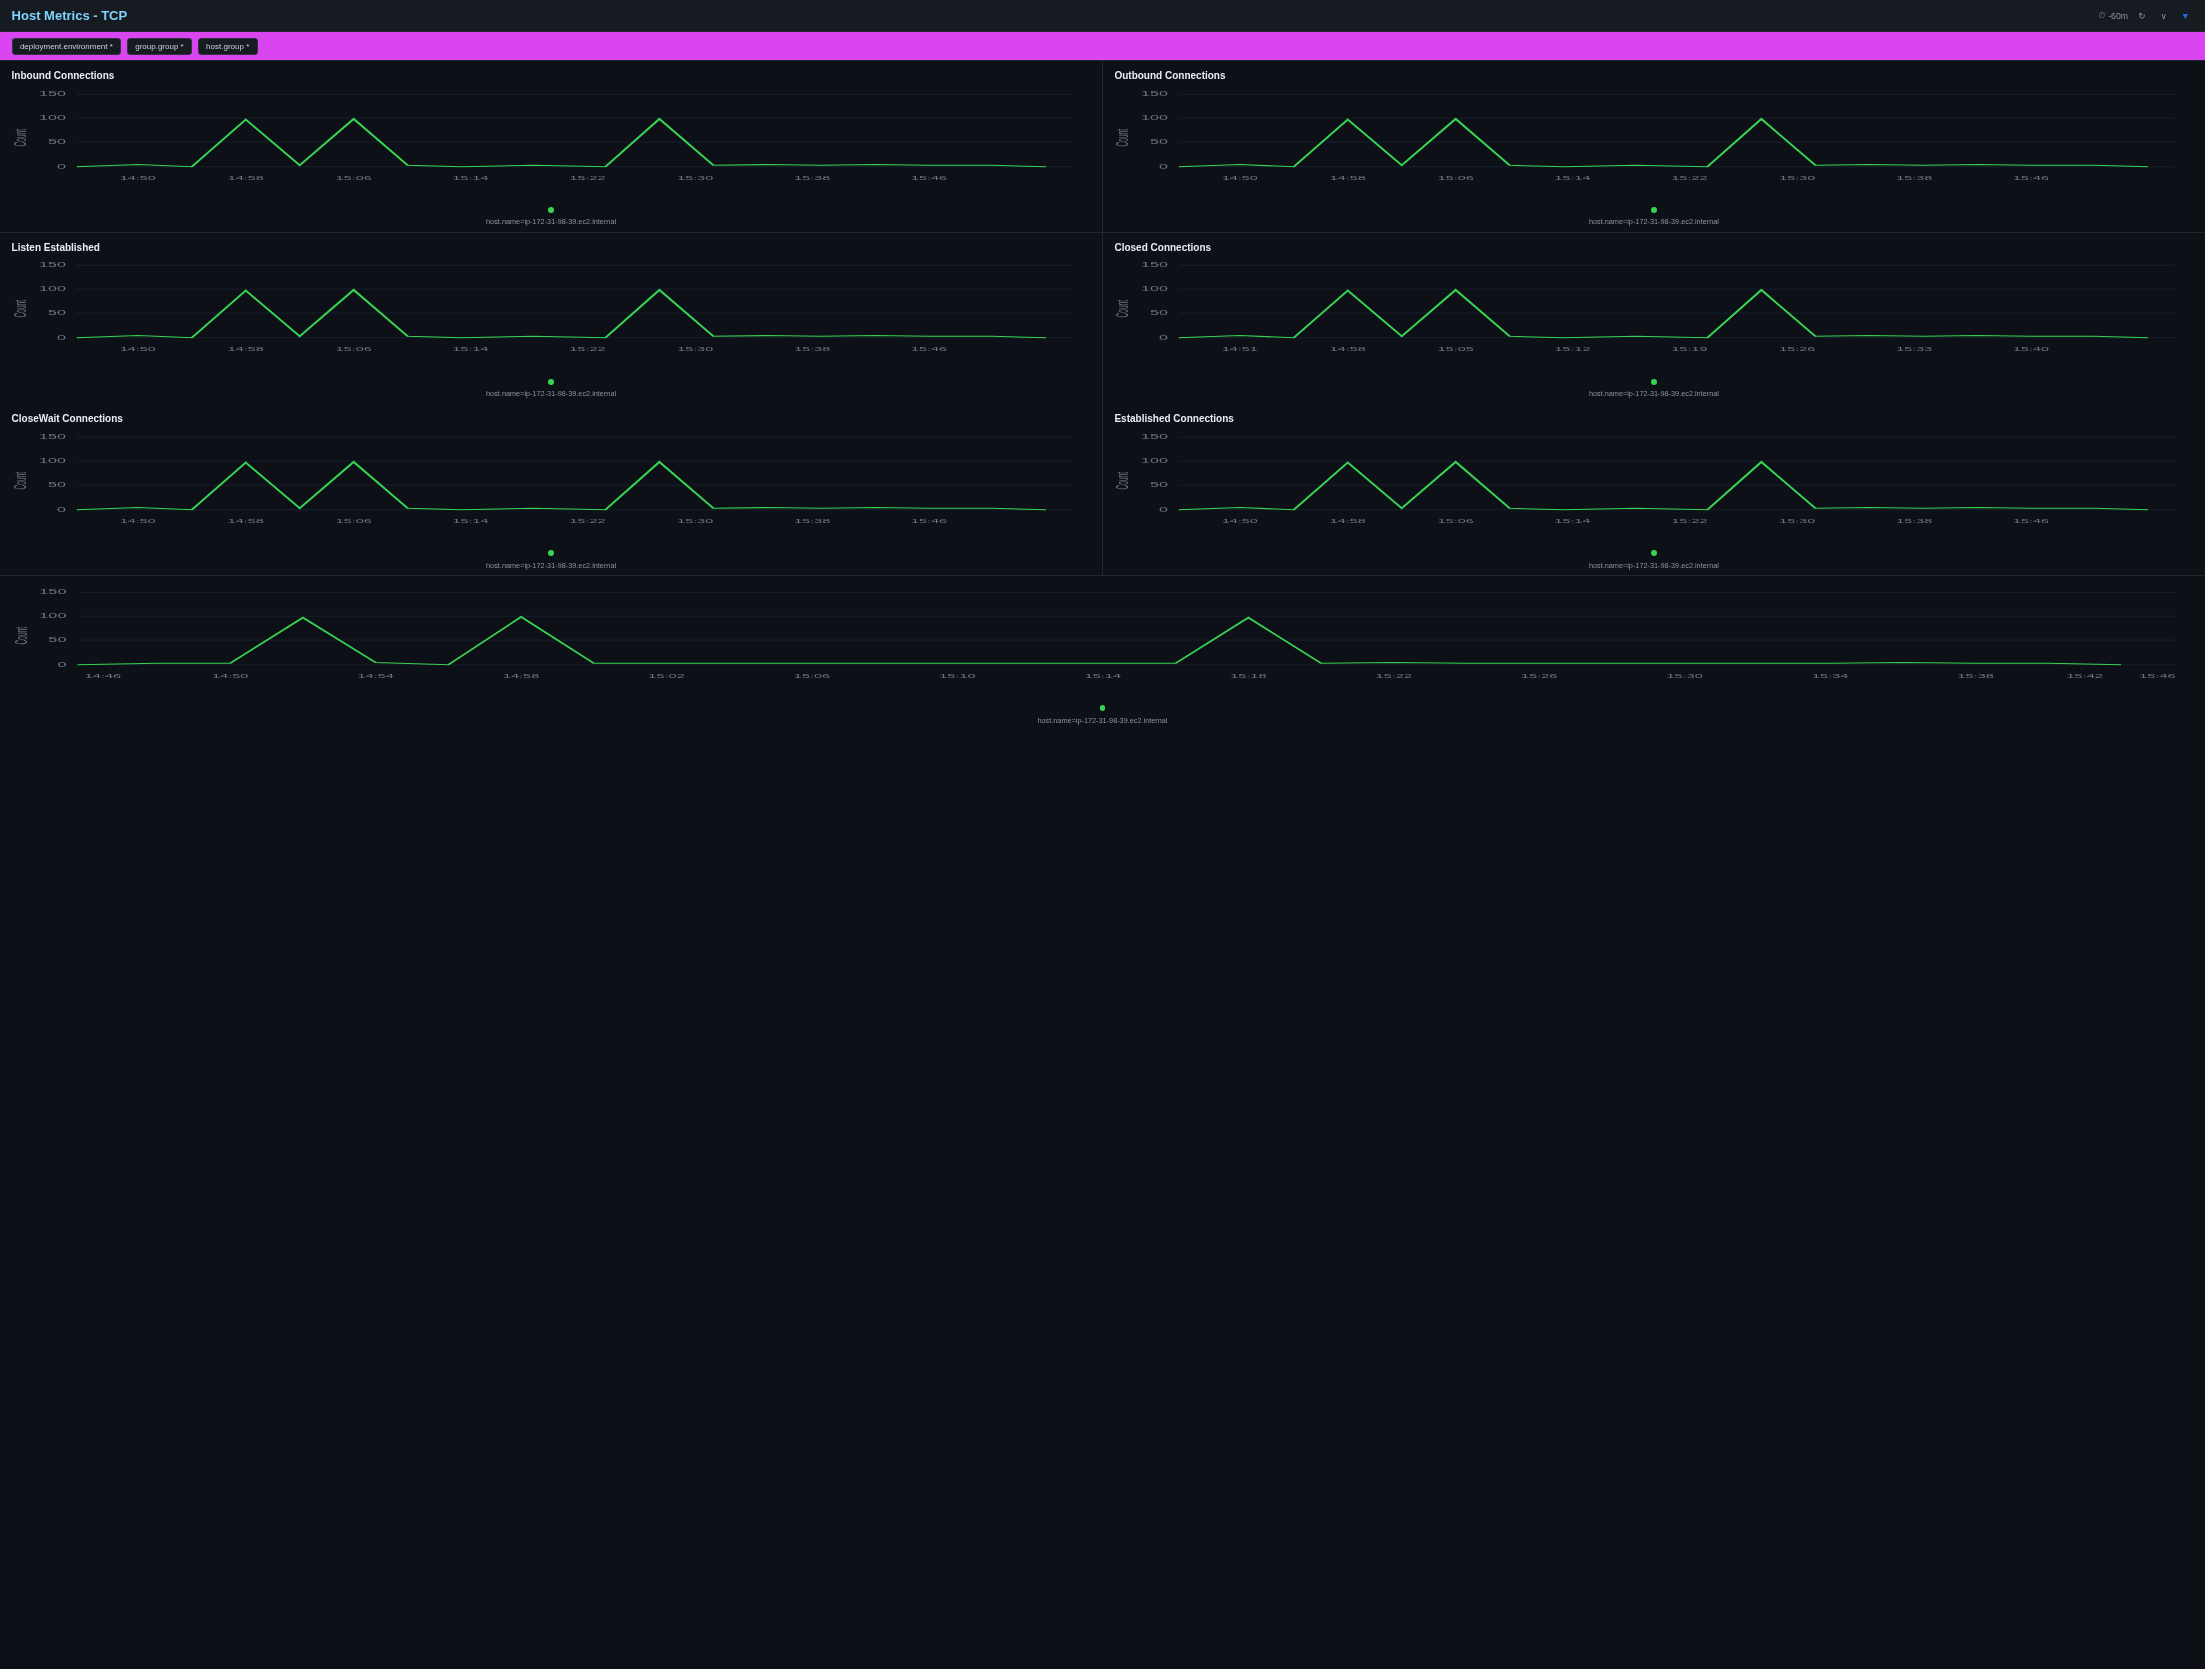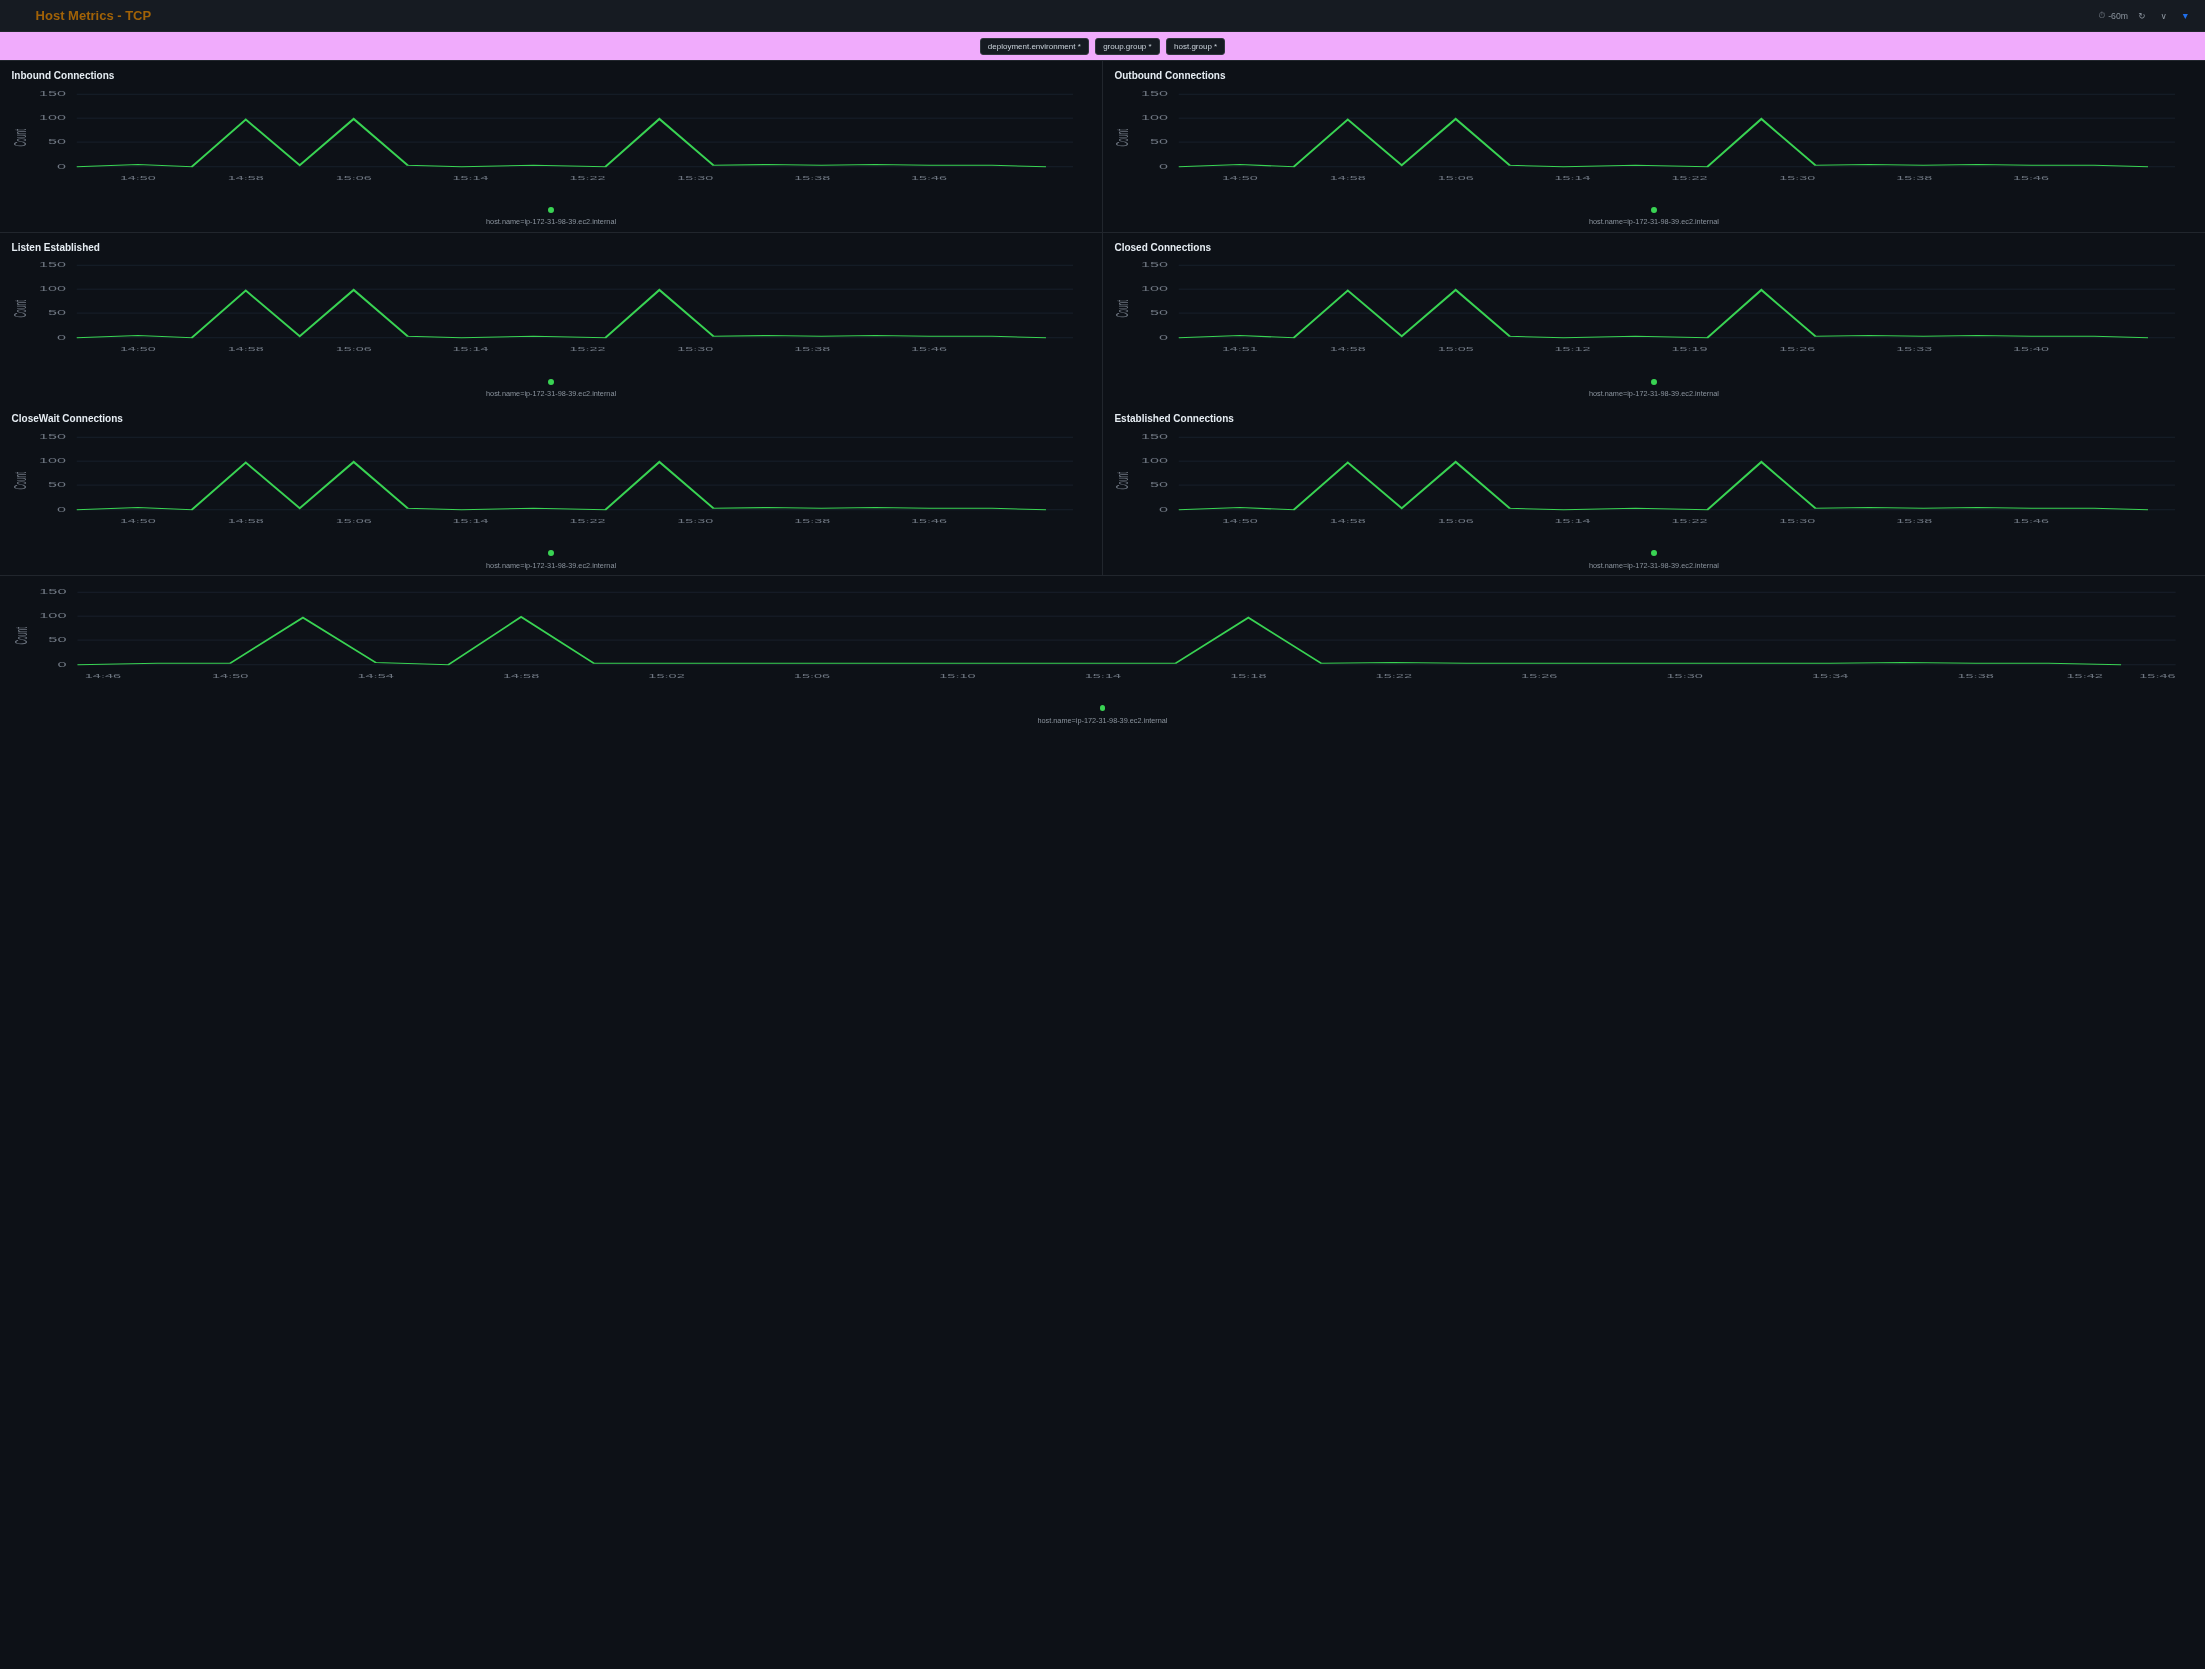--- a/index.html
+++ b/index.html
@@ -15,22 +15,21 @@
       align-items: center;
       justify-content: space-between;
       padding: 7.3px 11.6px;
       background: #161b22;
       border-bottom: 0.7px solid #21262d;
       height: 32px;
     }
     .header-title {
       font-size: 13px;
       font-weight: 600;
-      color: #a16207;
-      margin-left: 24px;
+      color: #7dd3fc;
     }
     .header-controls {
       display: flex;
       align-items: center;
       gap: 5.8px;
     }
     .time-control {
       display: flex;
       align-items: center;
       gap: 2.9px;
@@ -47,23 +46,22 @@
       color: #8b949e;
     }
     .filter-btn {
       color: #1f6feb;
     }
     .filters-bar {
       display: flex;
       align-items: center;
       gap: 5.8px;
       padding: 5.8px 11.6px;
-      background: #f0abfc;
+      background: #d946ef;
       border-bottom: 0.7px solid #21262d;
-      justify-content: center;
     }
     .filter-chip {
       background: #161b22;
       border: 0.7px solid #30363d;
       border-radius: 2.9px;
       padding: 2.9px 7.3px;
       font-size: 8px;
       color: #c9d1d9;
       cursor: pointer;
     }

